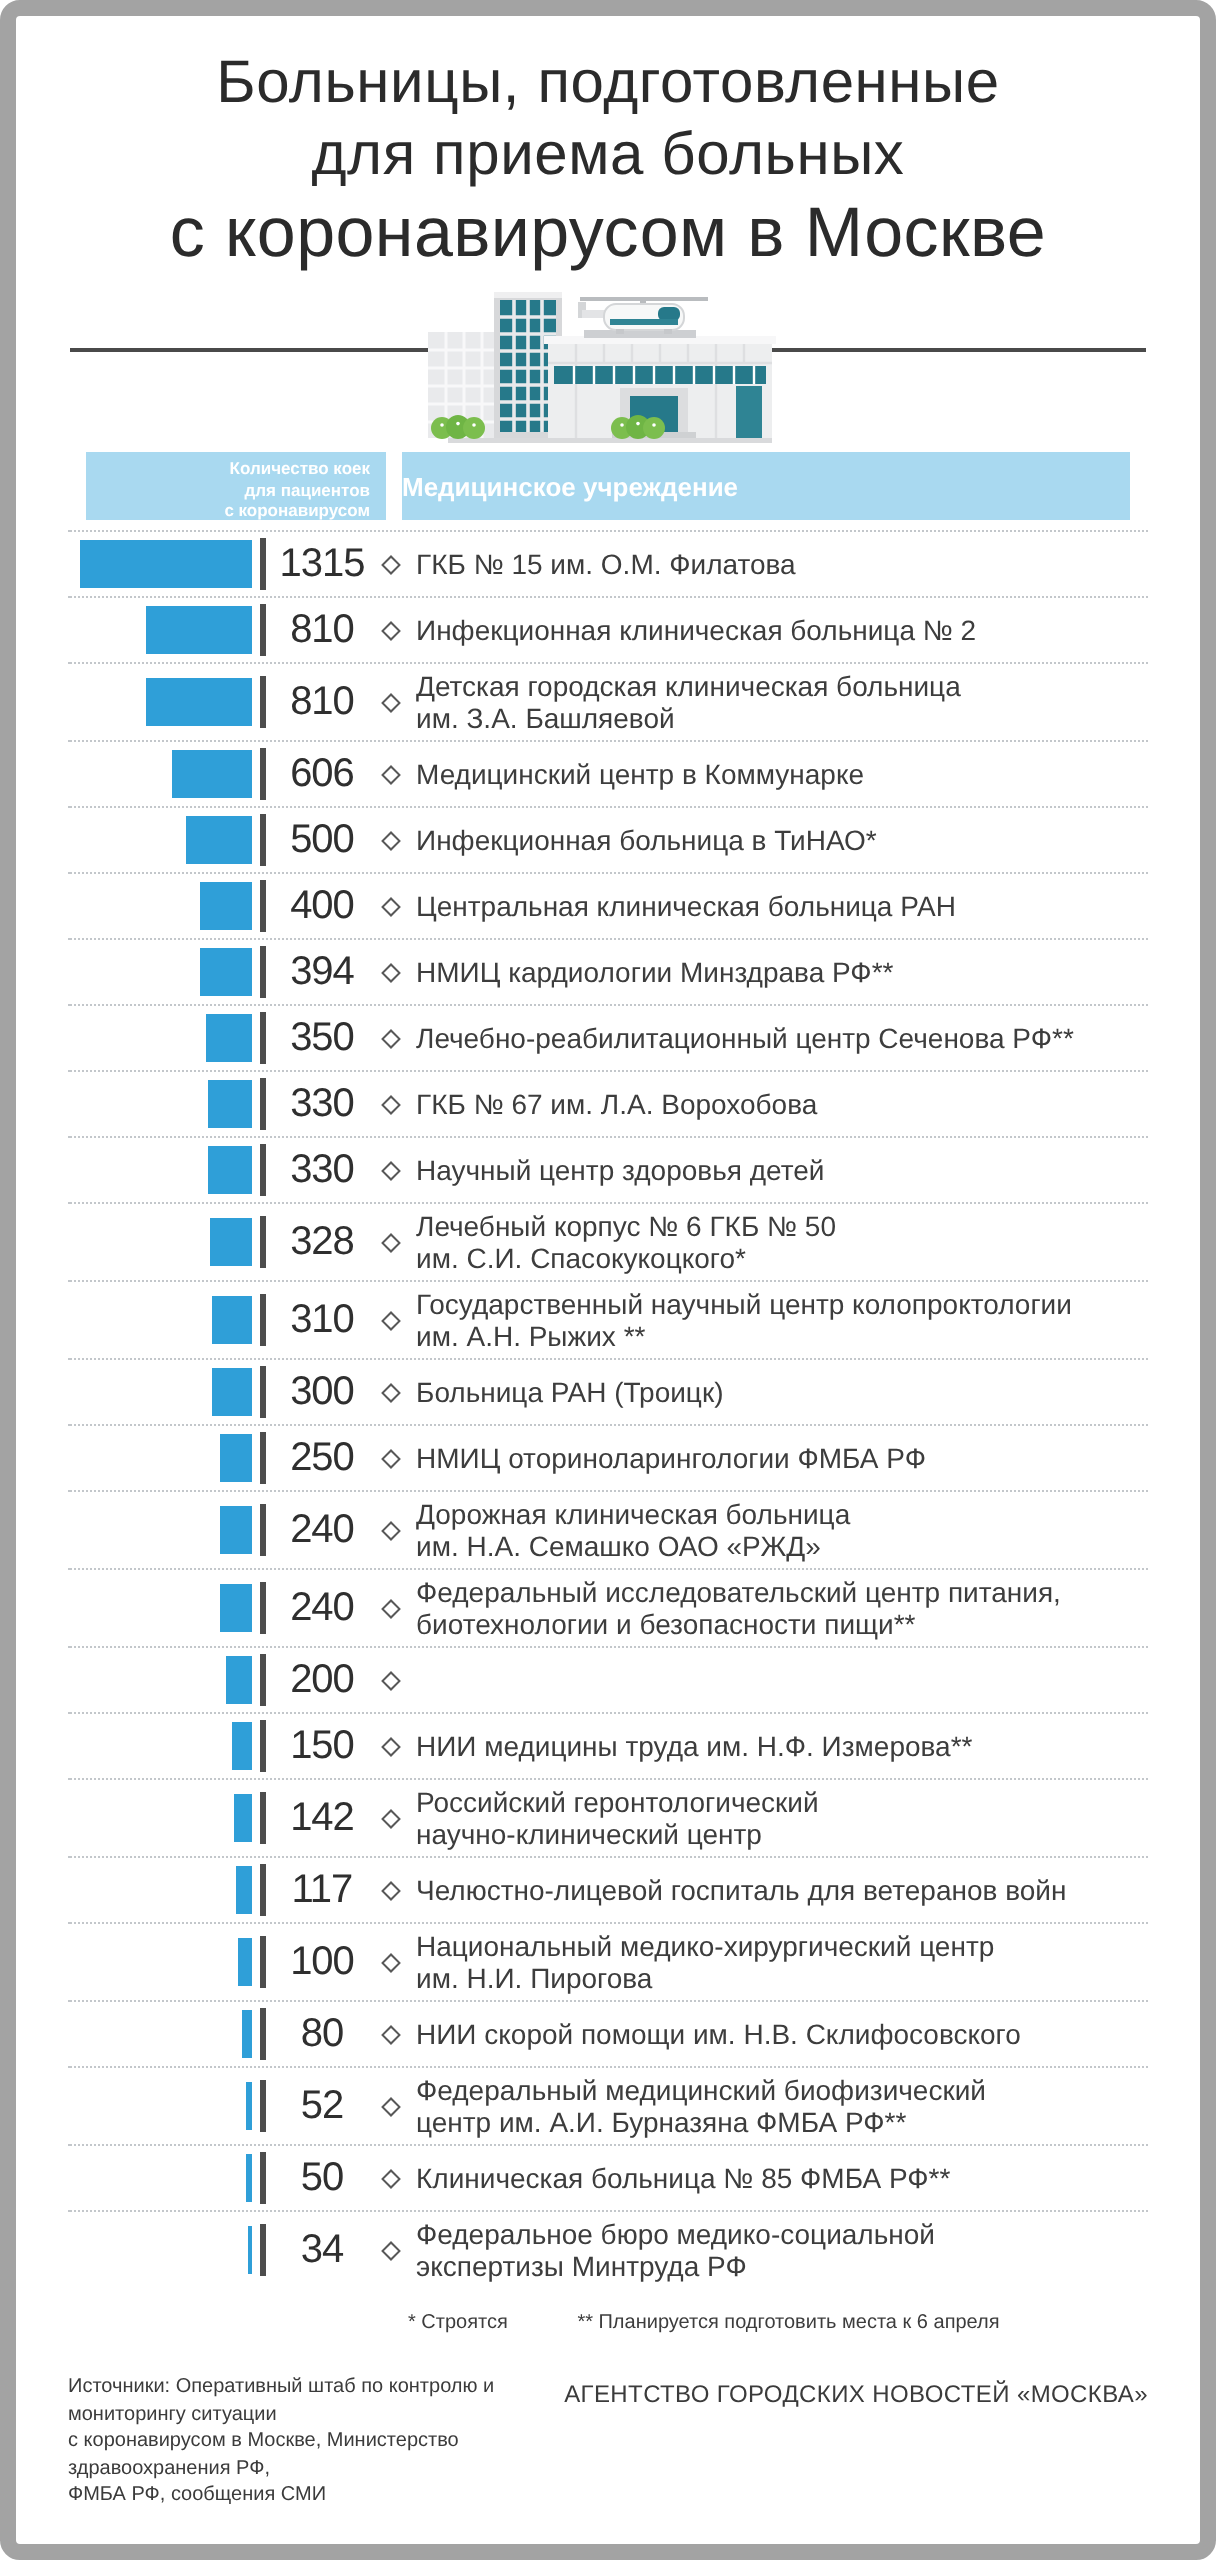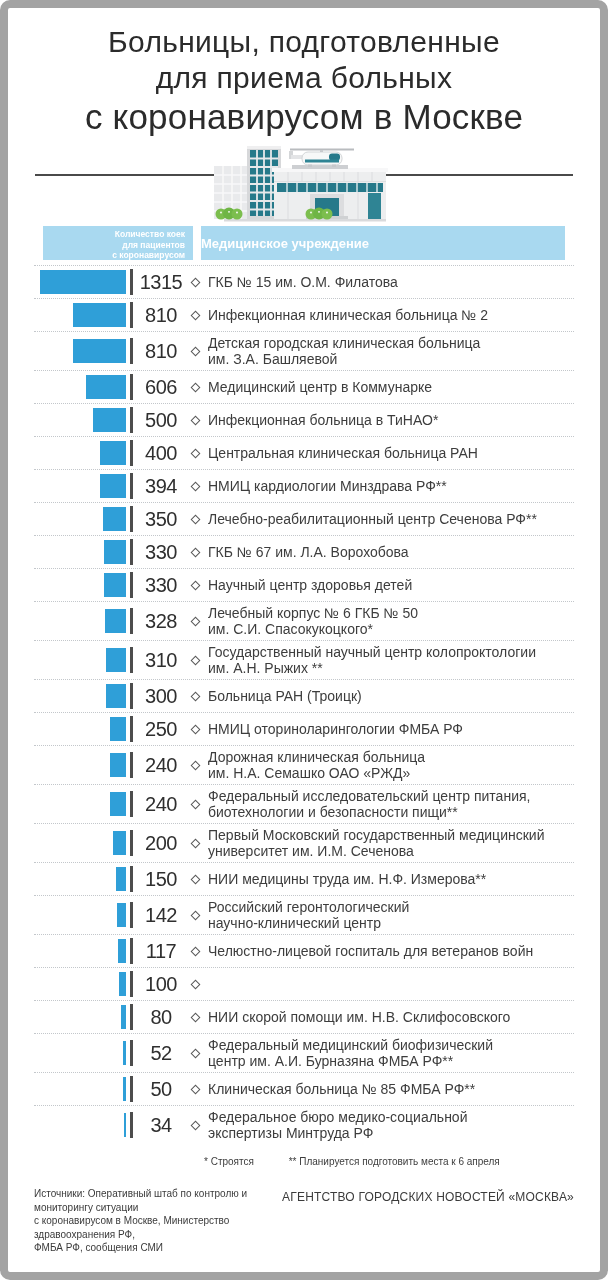--- a/index.html
+++ b/index.html
@@ -290,22 +290,20 @@
 биотехнологии и безопасности пищи**</div>
     </div>
 
     <div class="row">
       <div class="barzone">
         <div class="bar" style="width: 13px; background: rgb(47, 159, 216);"></div>
       </div>
       <div class="tick"></div>
       <div class="value">200</div>
       <span class="diamond"></span>
-      <div class="label">Первый Московский государственный медицинский
-университет им. И.М. Сеченова</div>
     </div>
 
     <div class="row">
       <div class="barzone">
         <div class="bar" style="width: 10px; background: rgb(47, 159, 216);"></div>
       </div>
       <div class="tick"></div>
       <div class="value">150</div>
       <span class="diamond"></span>
       <div class="label">НИИ медицины труда им. Н.Ф. Измерова**</div>
@@ -332,20 +330,22 @@
       <div class="label">Челюстно-лицевой госпиталь для ветеранов войн</div>
     </div>
 
     <div class="row">
       <div class="barzone">
         <div class="bar" style="width: 7px; background: rgb(47, 159, 216);"></div>
       </div>
       <div class="tick"></div>
       <div class="value">100</div>
       <span class="diamond"></span>
+      <div class="label">Национальный медико-хирургический центр
+им. Н.И. Пирогова</div>
     </div>
 
     <div class="row">
       <div class="barzone">
         <div class="bar" style="width: 5px; background: rgb(47, 159, 216);"></div>
       </div>
       <div class="tick"></div>
       <div class="value">80</div>
       <span class="diamond"></span>
       <div class="label">НИИ скорой помощи им. Н.В. Склифосовского</div>

